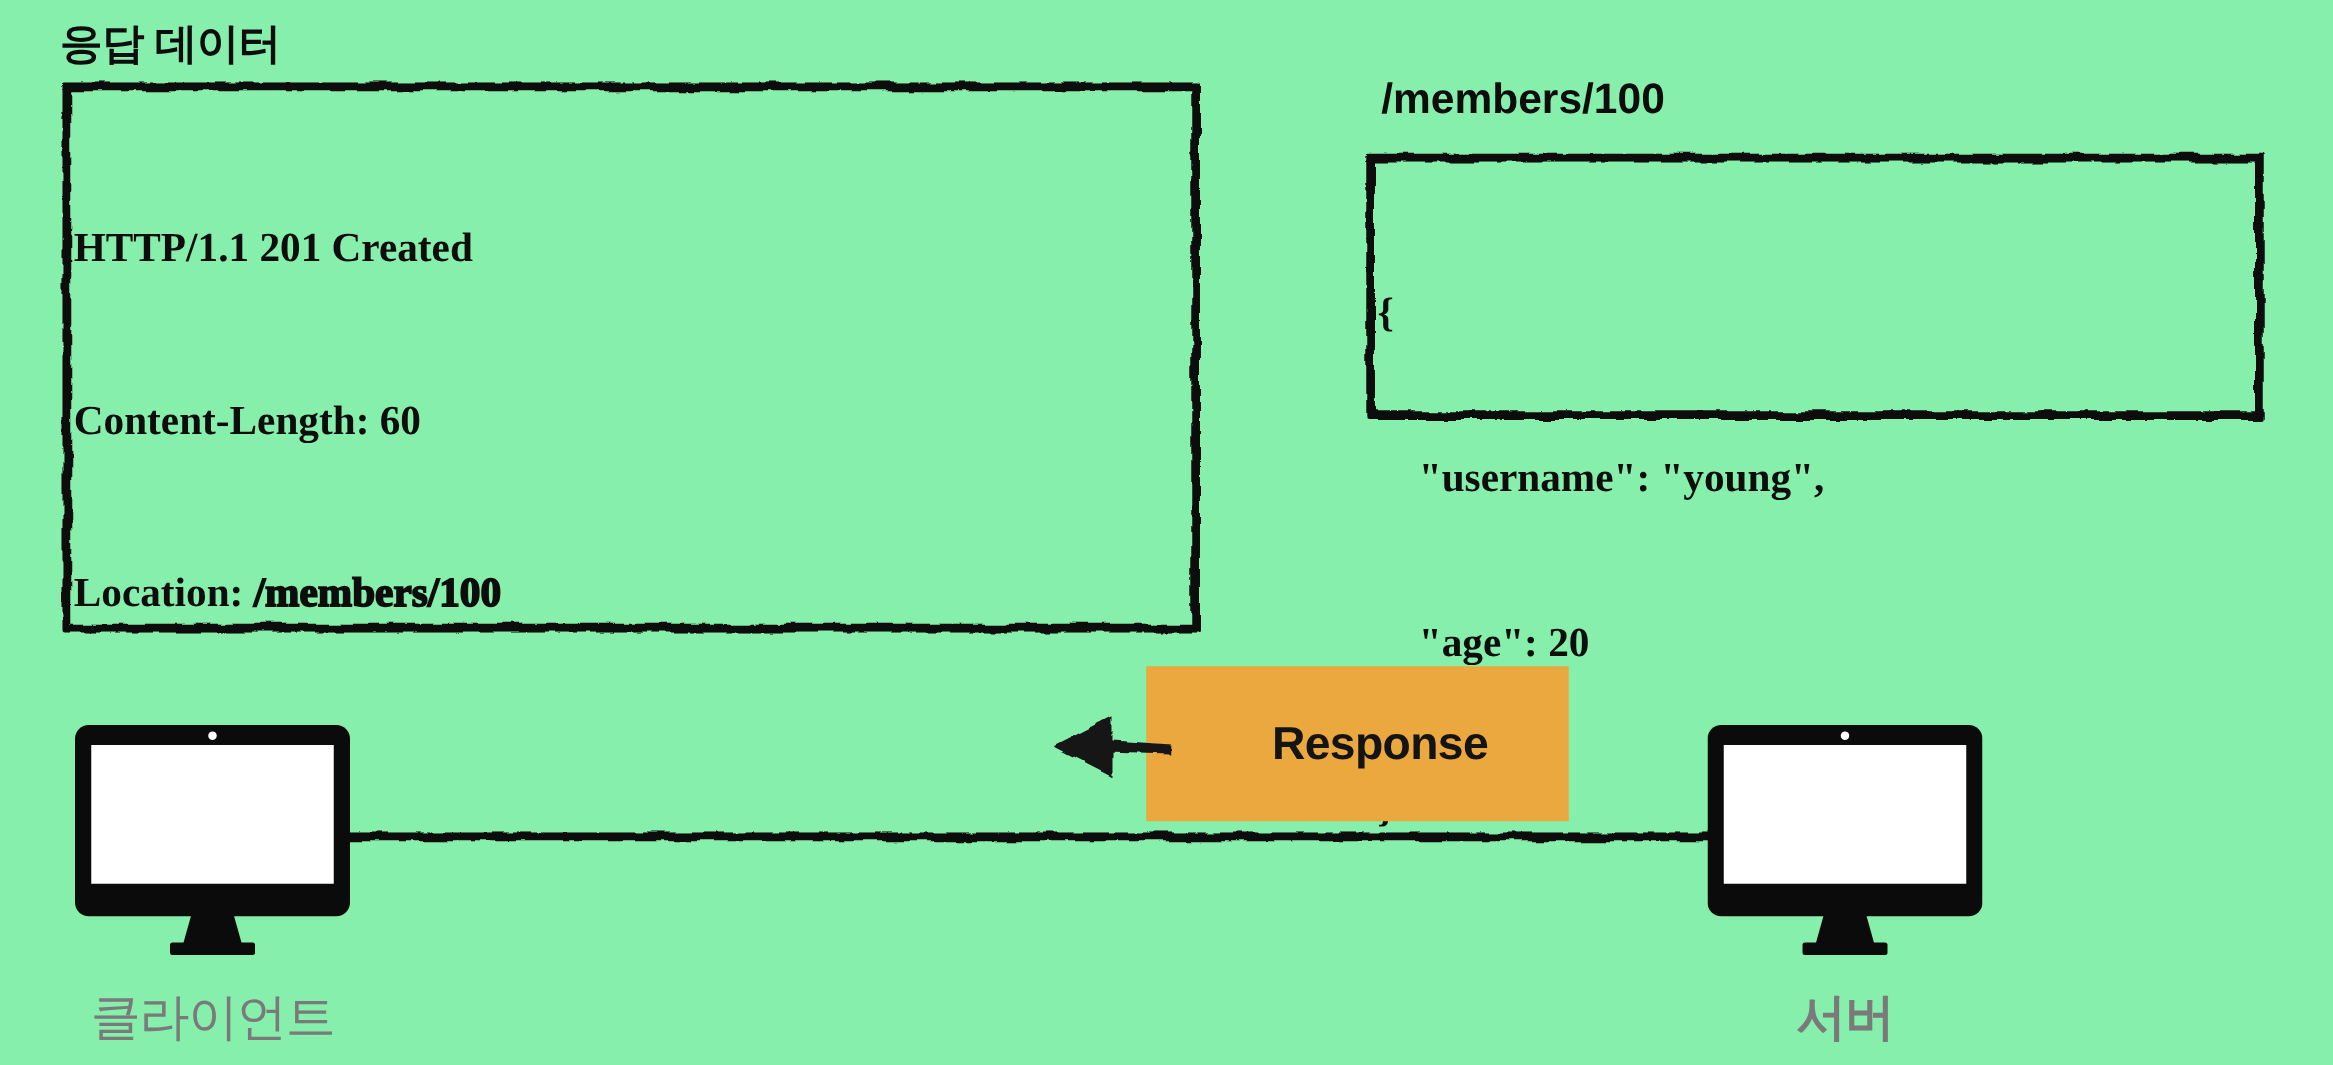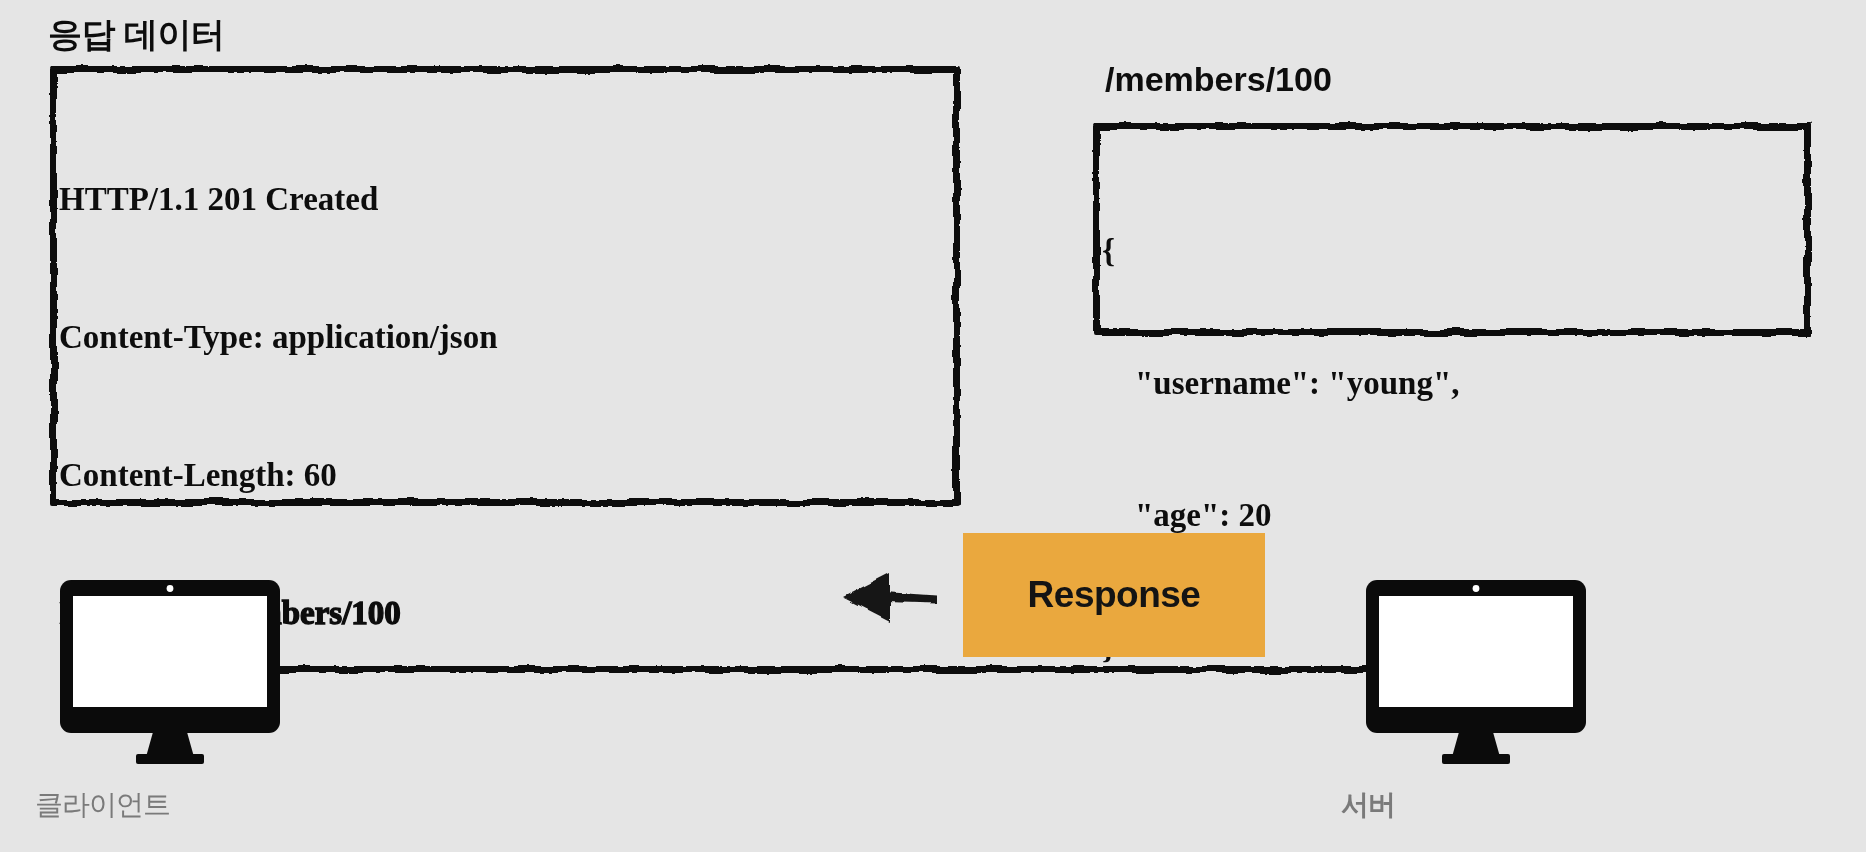--- a/index.html
+++ b/index.html
@@ -1,20 +1,20 @@
 <!DOCTYPE html>
 <html style="--ink: #0d0d0d; --response-badge-bg: #eaa83e; --node-label-gray: #7a7a7a;"><head>
 <meta charset="utf-8">
 <style>
   html, body { margin: 0; padding: 0; background: #ffffff; }
   .canvas {
     position: relative;
     width: 1866px;
     height: 852px;
-    background: #e5e5e5;
+    background: #86efac;
     overflow: hidden;
     font-family: "Liberation Sans", sans-serif;
     color: var(--ink, #0d0d0d);
   }
   .abs { position: absolute; }
 
   
   .rough { filter: url(#roughen); }
 
   .diagram-title {
@@ -53,33 +53,34 @@
     font-size: 34px; font-weight: bold;
     color: var(--ink, #0d0d0d);
   }
 
   .connection-line {
     left: 272px; top: 666px; width: 1100px; height: 7px;
     background: var(--ink, #0d0d0d);
   }
 
   .response-badge {
-    left: 963px; top: 533px; width: 302px; height: 124px;
+    left: 917px; top: 533px; width: 302px; height: 124px;
     background: var(--response-badge-bg, #eaa83e);
-    display: flex; align-items: center; justify-content: center;
+    display: flex; align-items: center; justify-content: center; padding-left: 36px;
   }
   .response-badge-label {
     font-size: 37px; font-weight: bold; color: #141414; letter-spacing: -0.5px;
   }
 
   .arrow-wrap { left: 840px; top: 566px; }
 
   .node-label {
-    font-size: 28px;
+    font-size: 40px;
     color: var(--node-label-gray, #7a7a7a);
+    text-align: center;
     letter-spacing: -1px;
   }
   .client-label { left: 35px;  top: 786px; width: 270px; }
   .server-label { left: 1341px; top: 786px; width: 270px; font-weight: bold; }
 
   .monitor-left  { left: 60px;  top: 580px; }
   .monitor-right { left: 1366px; top: 580px; }
 </style>
 </head>
 <body>
@@ -100,21 +101,20 @@
         <rect x="76" y="174" width="68" height="10" rx="2" fill="#0b0b0b"></rect>
       </g>
     </defs>
   </svg>
 
   <div class="abs diagram-title">응답 데이터</div>
 
   <div class="abs box-frame frame-left rough"></div>
   <div class="abs box-content content-left">
     <div class="line">HTTP/1.1 201 Created</div>
-    <div class="line">Content-Type: application/json</div>
     <div class="line">Content-Length: 60</div>
     <div class="line"><span>Location: </span><span class="heavy">/members/100</span></div>
     <div class="spacer-line"></div>
     
   </div>
 
   <div class="abs resource-path-label">/members/100</div>
   <div class="abs box-frame frame-right rough"></div>
   <div class="abs box-content content-right">
     <div class="line">{</div>

